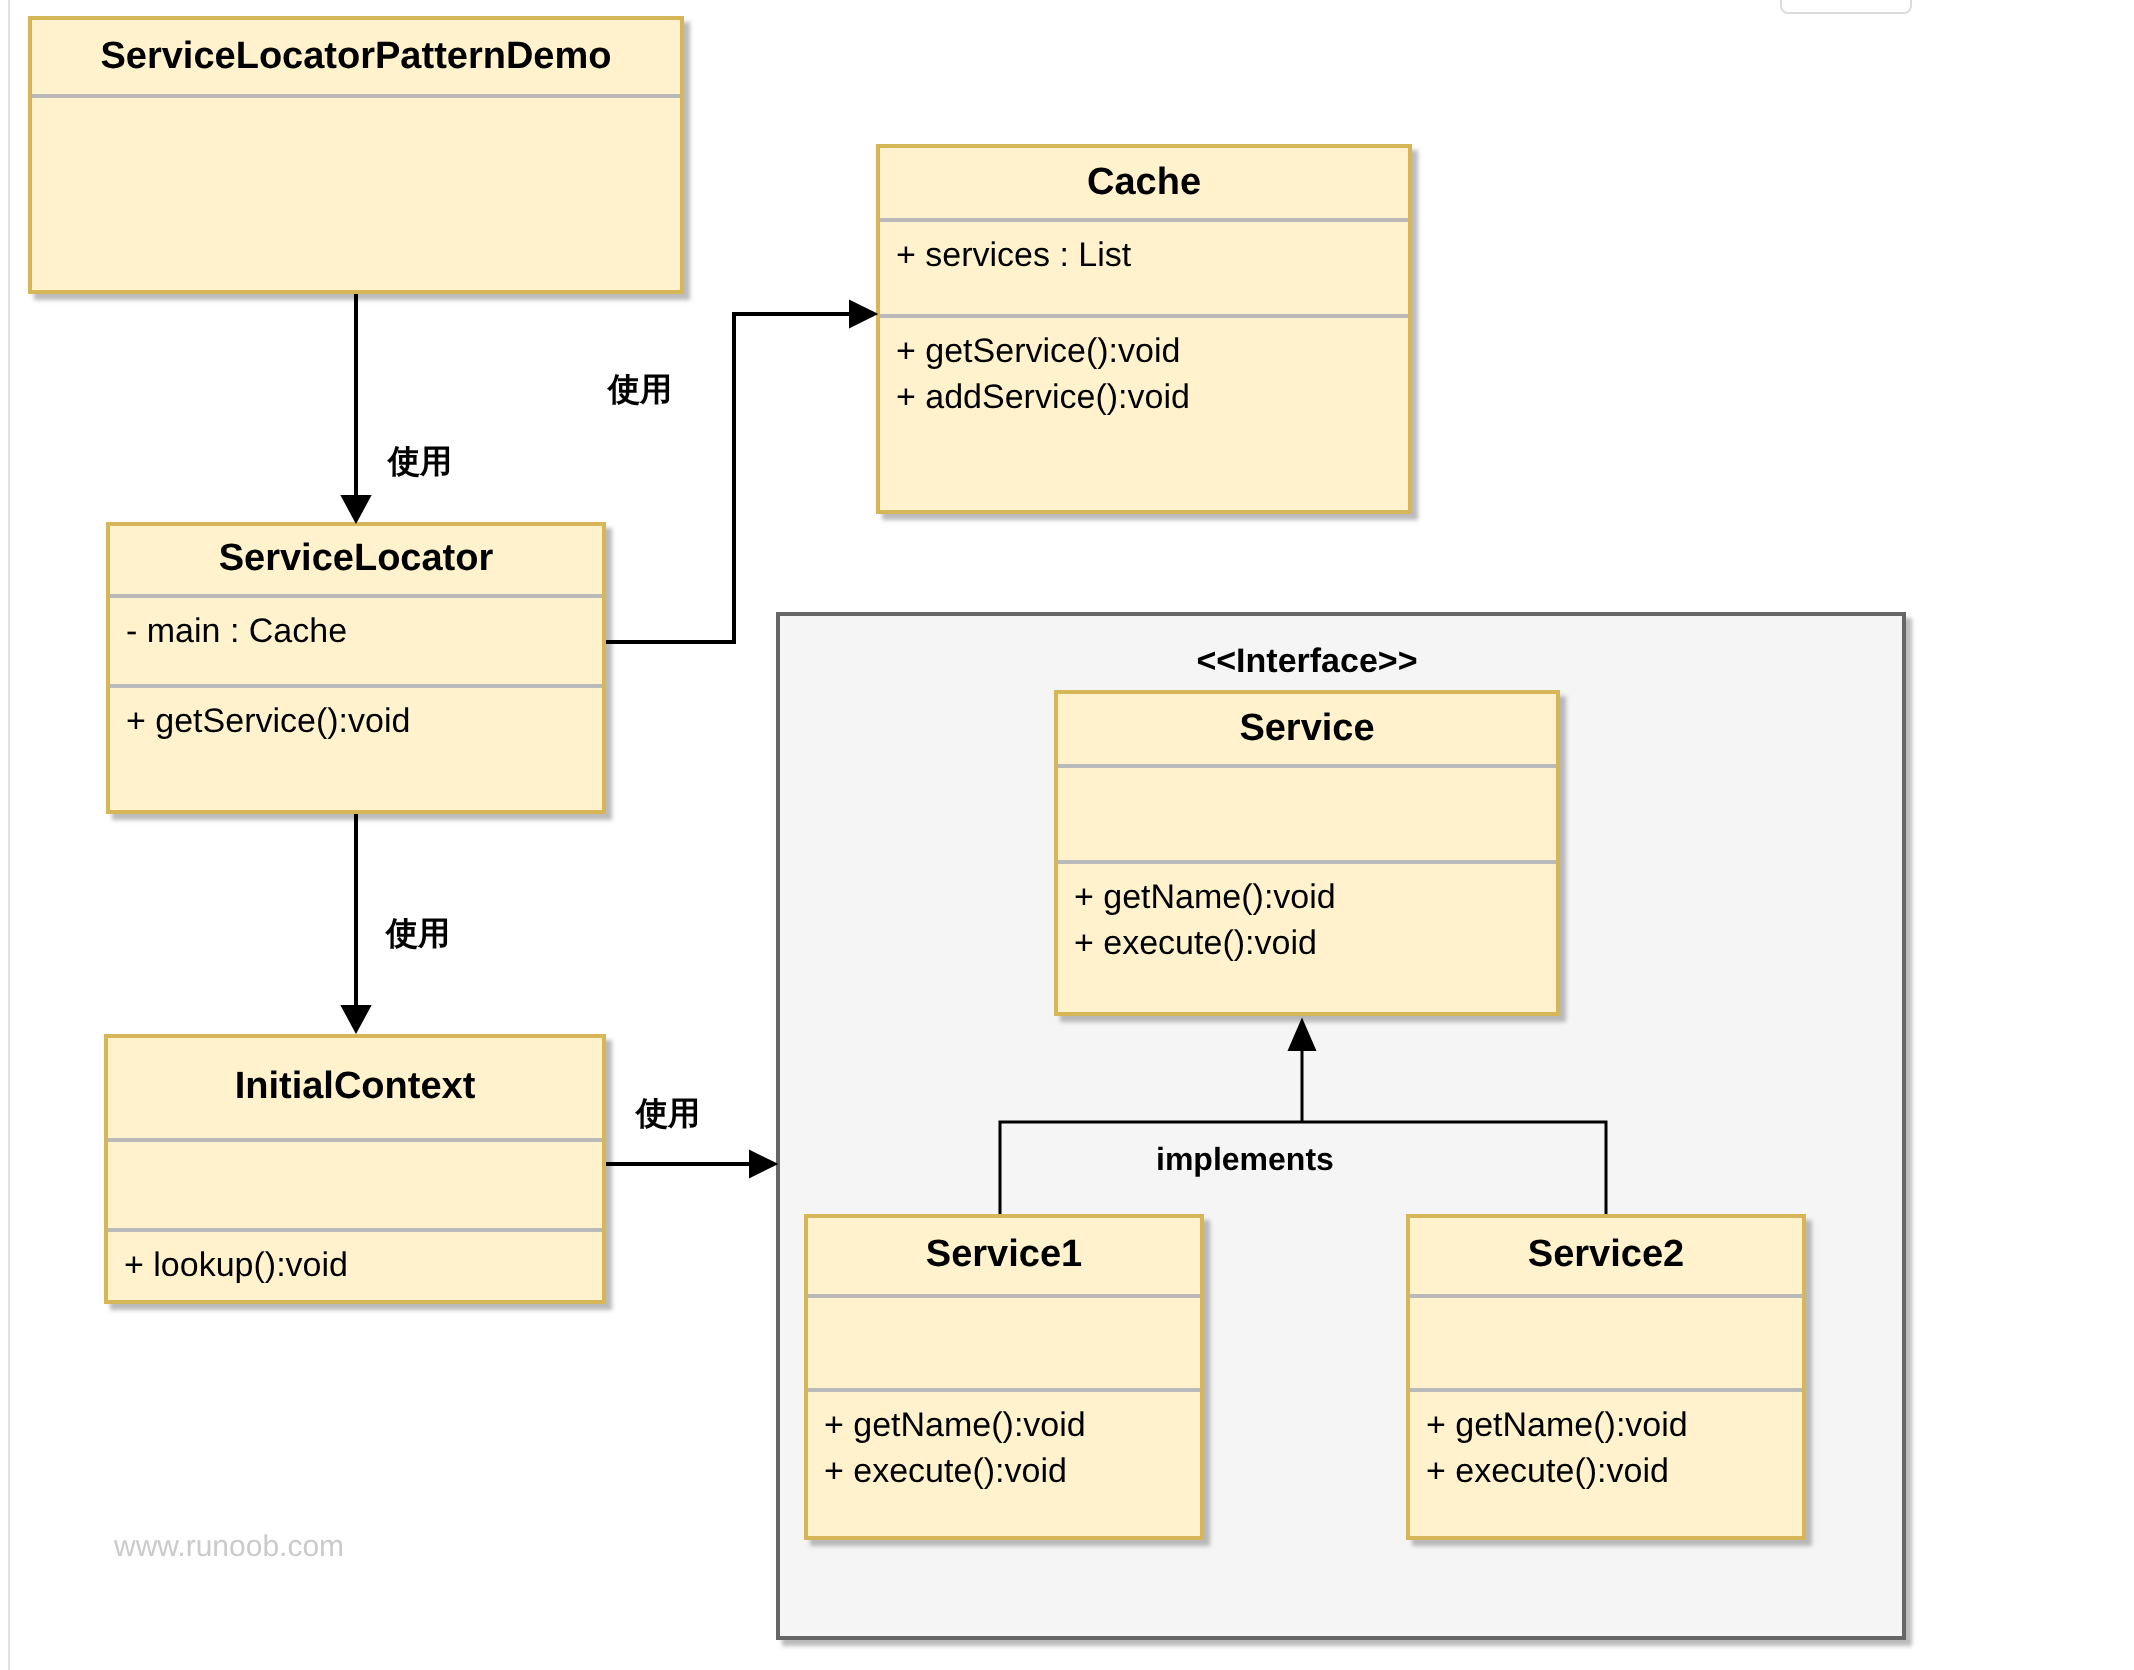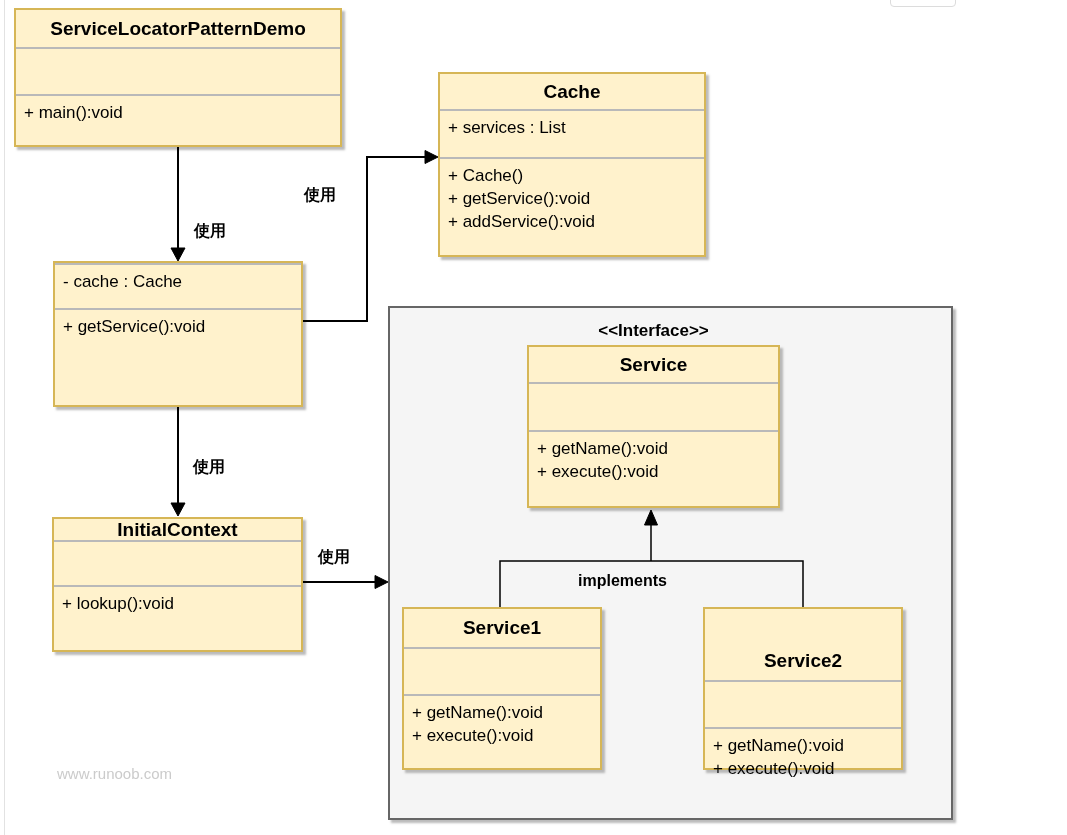--- a/index.html
+++ b/index.html
@@ -95,48 +95,45 @@
 <div class="canvas">
 
   <div class="page-divider"></div>
   <div class="browser-remnant"></div>
 
   <div class="container-box"></div>
 
   <div class="uml-class" style="left:14px; top:8px; width:328px; height:139px;">
     <div class="uml-title" style="height:37px;">ServiceLocatorPatternDemo</div>
     <div class="uml-compart" style="height:47px;"></div>
-    <div class="uml-compart" style="flex:1 1 auto;">
-      <div class="member">+ main():void</div>
-    </div>
   </div>
 
   <div class="uml-class" style="left:438px; top:72px; width:268px; height:185px;">
     <div class="uml-title" style="height:35px;">Cache</div>
     <div class="uml-compart" style="height:48px;">
       <div class="member">+ services : List</div>
     </div>
     <div class="uml-compart" style="flex:1 1 auto;">
-      <div class="member">+ Cache()</div>
       <div class="member">+ getService():void</div>
       <div class="member">+ addService():void</div>
     </div>
   </div>
 
   <div class="uml-class" style="left:53px; top:261px; width:250px; height:146px;">
+    <div class="uml-title" style="height:34px;">ServiceLocator</div>
     <div class="uml-compart" style="height:45px;">
-      <div class="member">- cache : Cache</div>
+      <div class="member">- main : Cache</div>
     </div>
     <div class="uml-compart" style="flex:1 1 auto;">
       <div class="member">+ getService():void</div>
     </div>
   </div>
 
   <div class="uml-class" style="left:52px; top:517px; width:251px; height:135px;">
-    <div class="uml-title" style="height:21px;">InitialContext</div>
+    <div class="uml-title" style="height:50px;">InitialContext</div>
     <div class="uml-compart" style="height:45px;"></div>
     <div class="uml-compart" style="flex:1 1 auto;">
       <div class="member">+ lookup():void</div>
     </div>
   </div>
 
   <div class="stereotype-label">&lt;&lt;Interface&gt;&gt;</div>
 
   <div class="uml-class" style="left:527px; top:345px; width:253px; height:163px;">
     <div class="uml-title" style="height:35px;">Service</div>
@@ -150,21 +147,21 @@
   <div class="uml-class" style="left:402px; top:607px; width:200px; height:163px;">
     <div class="uml-title" style="height:38px;">Service1</div>
     <div class="uml-compart" style="height:47px;"></div>
     <div class="uml-compart" style="flex:1 1 auto;">
       <div class="member">+ getName():void</div>
       <div class="member">+ execute():void</div>
     </div>
   </div>
 
   <div class="uml-class" style="left:703px; top:607px; width:200px; height:163px;">
-    <div class="uml-title" style="height:38px;margin-top:33px;">Service2</div>
+    <div class="uml-title" style="height:38px;">Service2</div>
     <div class="uml-compart" style="height:47px;"></div>
     <div class="uml-compart" style="flex:1 1 auto;">
       <div class="member">+ getName():void</div>
       <div class="member">+ execute():void</div>
     </div>
   </div>
 
   <svg class="arrow-layer" viewBox="0 0 1067 835">
     <g stroke="#000" fill="#000">
       <line x1="178" y1="147" x2="178" y2="249" stroke-width="2"></line>

